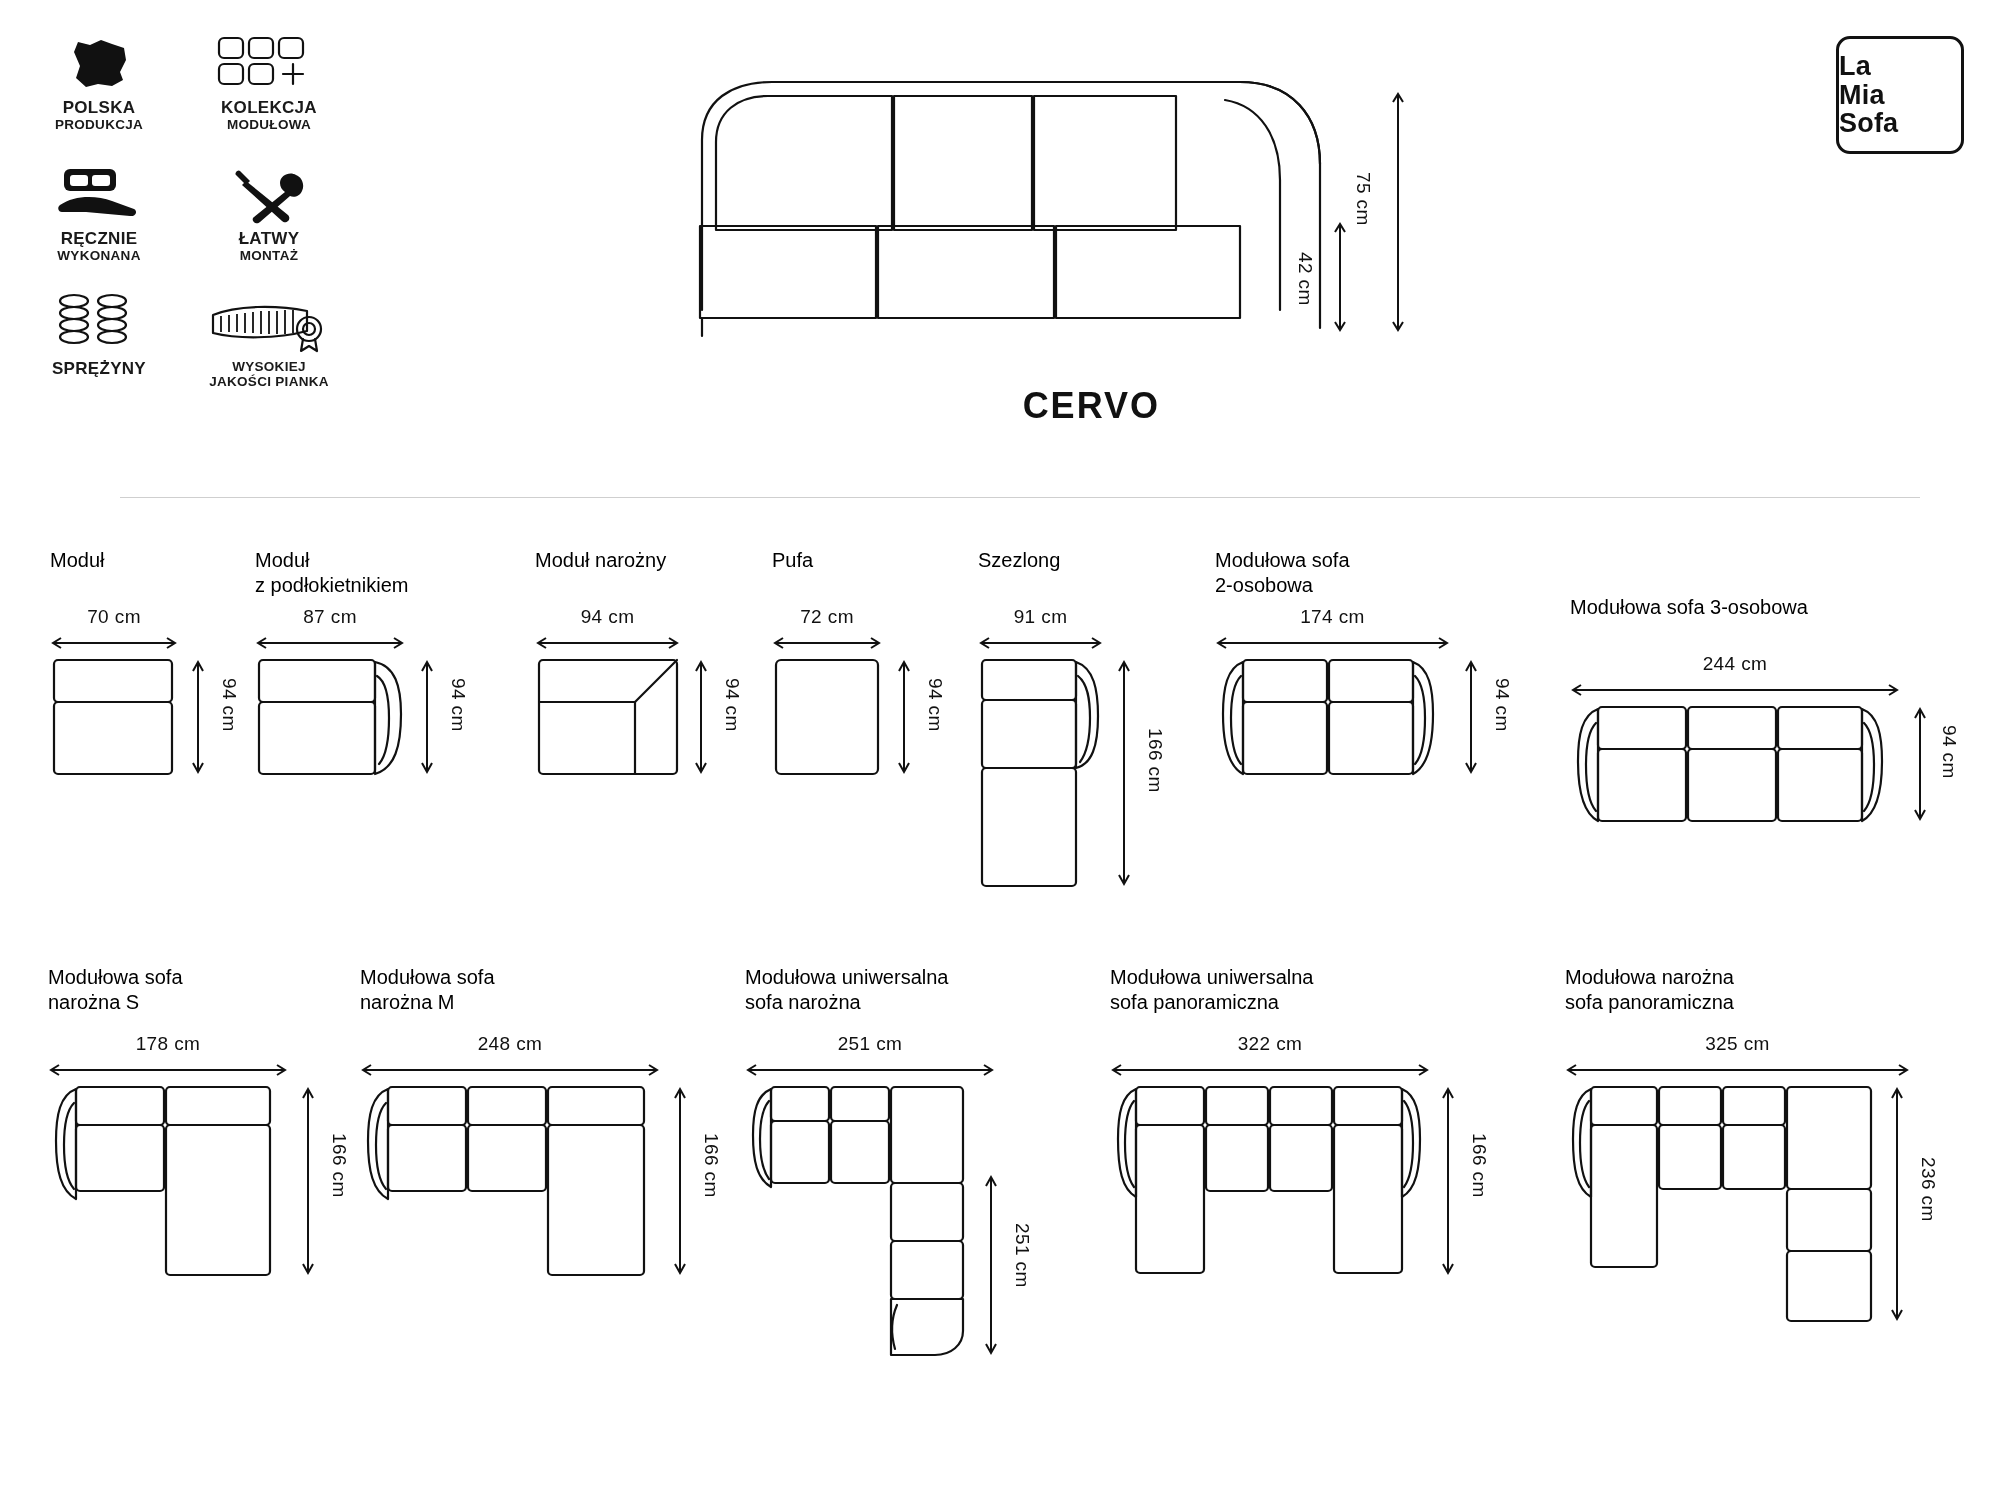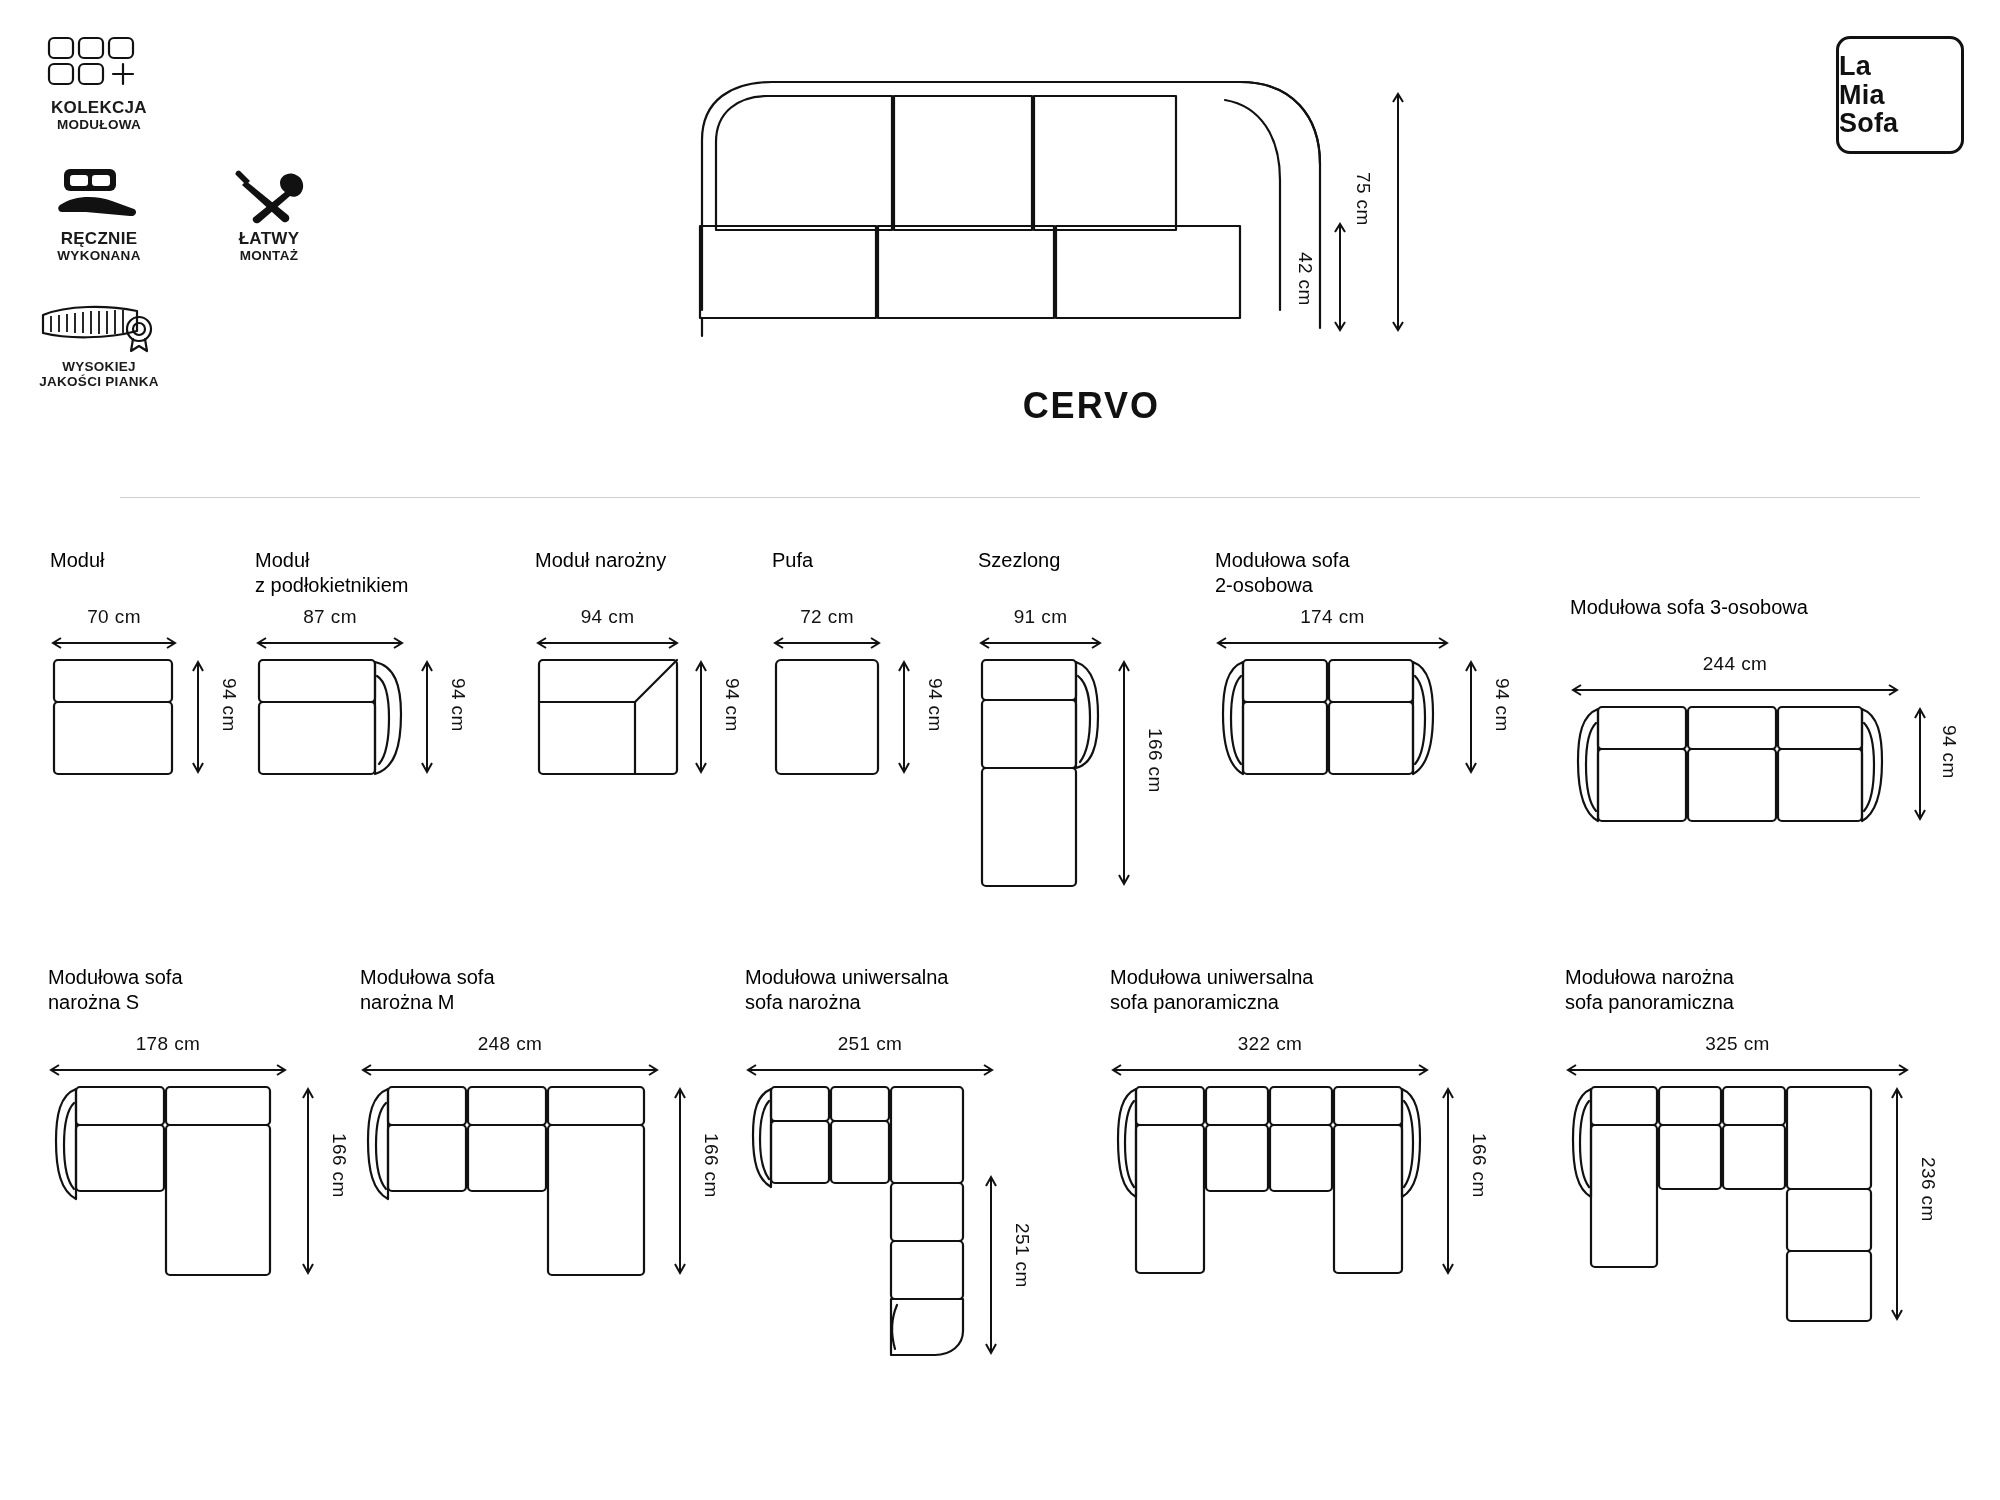--- a/index.html
+++ b/index.html
@@ -150,20 +150,29 @@
   .arrow { stroke: #111; stroke-width: 2; fill: none; }
 </style>
 </head>
 <body>
 
 <div class="page">
 
   <div class="features">
 
     <div class="feature-row">
+      <div class="feature">
+        <div class="ficon">
+          <svg width="62" height="58" viewBox="0 0 62 58">
+            <path d="M6 18 L10 8 L22 11 L33 6 L44 10 L56 14 L58 26 L52 38 L55 46 L44 52 L30 50 L18 53 L8 44 L12 32 Z" fill="#111"></path>
+          </svg>
+        </div>
+        <div class="flabel">POLSKA</div>
+        <div class="fsub">PRODUKCJA</div>
+      </div>
 
       <div class="feature">
         <div class="ficon">
           <svg width="104" height="58" viewBox="0 0 104 58">
             <rect x="2" y="4" width="24" height="20" rx="5" class="ln" stroke-width="3"></rect>
             <rect x="32" y="4" width="24" height="20" rx="5" class="ln" stroke-width="3"></rect>
             <rect x="62" y="4" width="24" height="20" rx="5" class="ln" stroke-width="3"></rect>
             <rect x="2" y="30" width="24" height="20" rx="5" class="ln" stroke-width="3"></rect>
             <rect x="32" y="30" width="24" height="20" rx="5" class="ln" stroke-width="3"></rect>
             <path d="M66 40 H86 M76 30 V50" class="ln" stroke-width="3.4"></path>
@@ -195,20 +204,38 @@
             <path d="M16 16 L58 50 C62 54 56 60 52 56 L12 20 Z" fill="#111"></path>
             <path d="M66 10 C60 6 50 10 50 18 C50 22 52 25 55 27 L24 52 C20 55 26 61 30 57 L60 31 C64 33 70 31 72 26 C75 20 72 12 66 10 Z" fill="#111"></path>
           </svg>
         </div>
         <div class="flabel">ŁATWY</div>
         <div class="fsub">MONTAŻ</div>
       </div>
     </div>
 
     <div class="feature-row">
+      <div class="feature">
+        <div class="ficon">
+          <svg width="90" height="62" viewBox="0 0 90 62">
+            <g class="ln" stroke-width="2.6">
+              <ellipse cx="20" cy="10" rx="14" ry="6"></ellipse>
+              <ellipse cx="20" cy="22" rx="14" ry="6"></ellipse>
+              <ellipse cx="20" cy="34" rx="14" ry="6"></ellipse>
+              <ellipse cx="20" cy="46" rx="14" ry="6"></ellipse>
+              <ellipse cx="58" cy="10" rx="14" ry="6"></ellipse>
+              <ellipse cx="58" cy="22" rx="14" ry="6"></ellipse>
+              <ellipse cx="58" cy="34" rx="14" ry="6"></ellipse>
+              <ellipse cx="58" cy="46" rx="14" ry="6"></ellipse>
+            </g>
+          </svg>
+        </div>
+        <div class="flabel">SPRĘŻYNY</div>
+        <div class="fsub"></div>
+      </div>
 
       <div class="feature small">
         <div class="ficon">
           <svg width="124" height="58" viewBox="0 0 124 58">
             <path d="M6 20 C30 10 70 10 100 16 L100 36 C70 44 30 44 6 38 Z" class="ln" stroke-width="2.6"></path>
             <path d="M14 21 V37 M22 20 V37 M30 19 V37 M38 18 V38 M46 17 V38 M54 16 V39 M62 16 V39 M70 16 V39 M78 15 V39 M86 15 V38" class="ln-thin"></path>
             <circle cx="102" cy="34" r="12" class="ln" stroke-width="2.4"></circle>
             <circle cx="102" cy="34" r="6" class="ln" stroke-width="2.2"></circle>
             <path d="M96 44 L94 56 L102 51 L110 56 L108 44" class="ln" stroke-width="2.2"></path>
           </svg>

